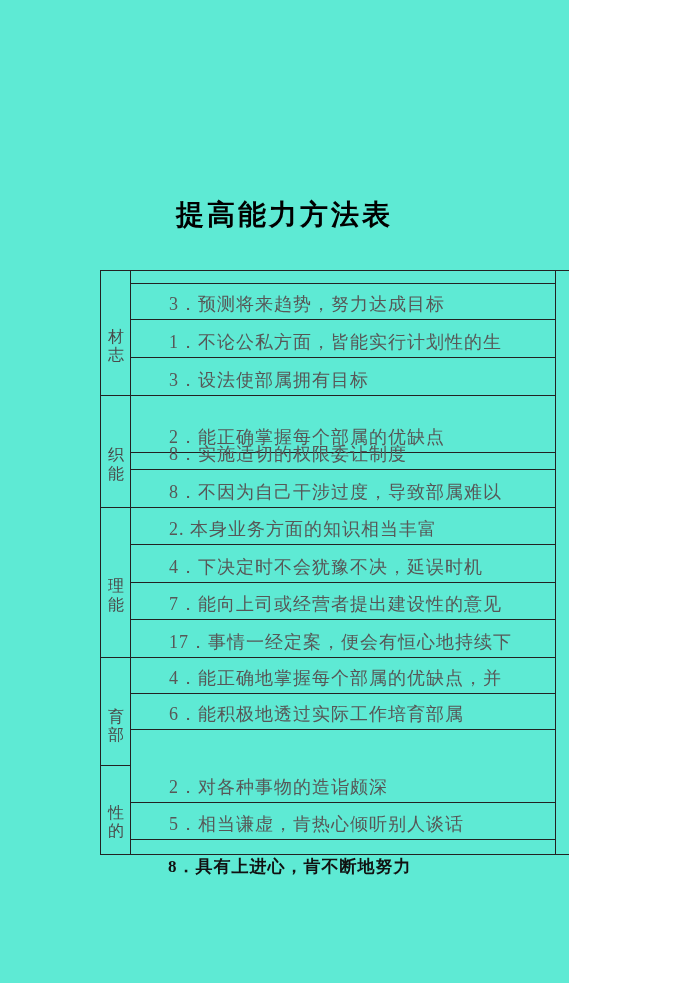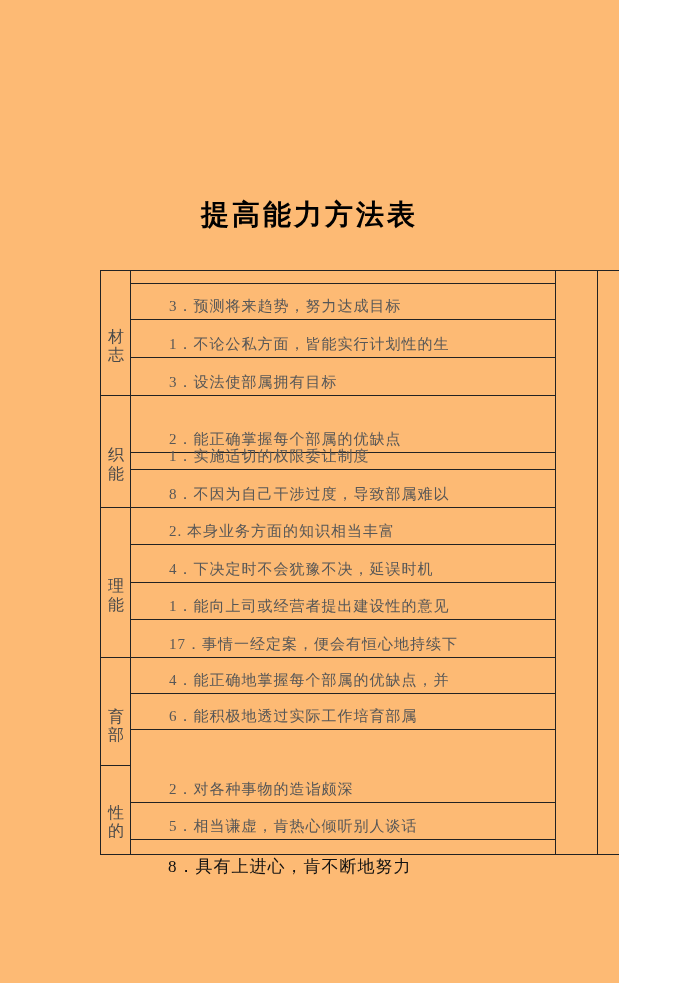--- a/index.html
+++ b/index.html
@@ -1,20 +1,20 @@
 <!DOCTYPE html>
 <html><head>
 <meta charset="utf-8">
 <style>
   * { margin:0; padding:0; box-sizing:border-box; }
   html,body { background:#ffffff; }
   .page {
     position:relative;
-    width:619px; height:983px;
-    background:#fdba74;
+    width:569px; height:983px;
+    background:#5eead4;
     overflow:hidden;
     font-family:"Liberation Serif","DejaVu Serif",serif;
   }
   .doc-title {
     position:absolute;
     top:196px; left:0; width:100%;
     text-align:center;
     font-family:"DejaVu Sans","Liberation Sans",sans-serif;
     font-weight:bold;
     font-size:28px;
@@ -56,32 +56,32 @@
     font-size:16px;
     color:#4a4a4a;
   }
   .row {
     position:absolute;
     left:131px; width:424px;
     border-bottom:1px solid #222222;
     display:flex;
     align-items:flex-end;
     padding:12px 2px 3px 38px;
-    font-size:15px;
+    font-size:18px;
     letter-spacing:1px;
     color:#575757;
     white-space:nowrap;
     overflow:hidden;
   }
   .overflow-row {
     position:absolute;
     left:168px; top:855px;
     font-size:17px;
     letter-spacing:1px;
-    font-weight:400;
+    font-weight:700;
     color:#111111;
     white-space:nowrap;
   }
 </style>
 </head>
 <body>
 
 <div class="page">
 
   <div class="doc-title">提高能力方法表</div>
@@ -109,26 +109,26 @@
   </div>
   <div class="cat last" style="top:766px;height:88px">
     <span class="cat-text">性的</span>
   </div>
 
   <div class="row" style="top:283px;height:37px">3．预测将来趋势，努力达成目标</div>
   <div class="row" style="top:320px;height:38px">1．不论公私方面，皆能实行计划性的生</div>
   <div class="row" style="top:358px;height:38px">3．设法使部属拥有目标</div>
 
   <div class="row" style="top:416px;height:37px">2．能正确掌握每个部属的优缺点</div>
-  <div class="row" style="top:433px;height:37px">1．实施适切的权限委让制度</div>
+  <div class="row" style="top:433px;height:37px">8．实施适切的权限委让制度</div>
   <div class="row" style="top:470px;height:38px">8．不因为自己干涉过度，导致部属难以</div>
 
   <div class="row" style="top:508px;height:37px">2. 本身业务方面的知识相当丰富</div>
   <div class="row" style="top:545px;height:38px">4．下决定时不会犹豫不决，延误时机</div>
-  <div class="row" style="top:583px;height:37px">1．能向上司或经营者提出建设性的意见</div>
+  <div class="row" style="top:583px;height:37px">7．能向上司或经营者提出建设性的意见</div>
   <div class="row" style="top:620px;height:38px">17．事情一经定案，便会有恒心地持续下</div>
 
   <div class="row" style="top:658px;height:36px">4．能正确地掌握每个部属的优缺点，并</div>
   <div class="row" style="top:694px;height:36px">6．能积极地透过实际工作培育部属</div>
 
   <div class="row" style="top:766px;height:37px">2．对各种事物的造诣颇深</div>
   <div class="row" style="top:803px;height:37px">5．相当谦虚，肯热心倾听别人谈话</div>
 
   <div class="overflow-row">8．具有上进心，肯不断地努力</div>
 

